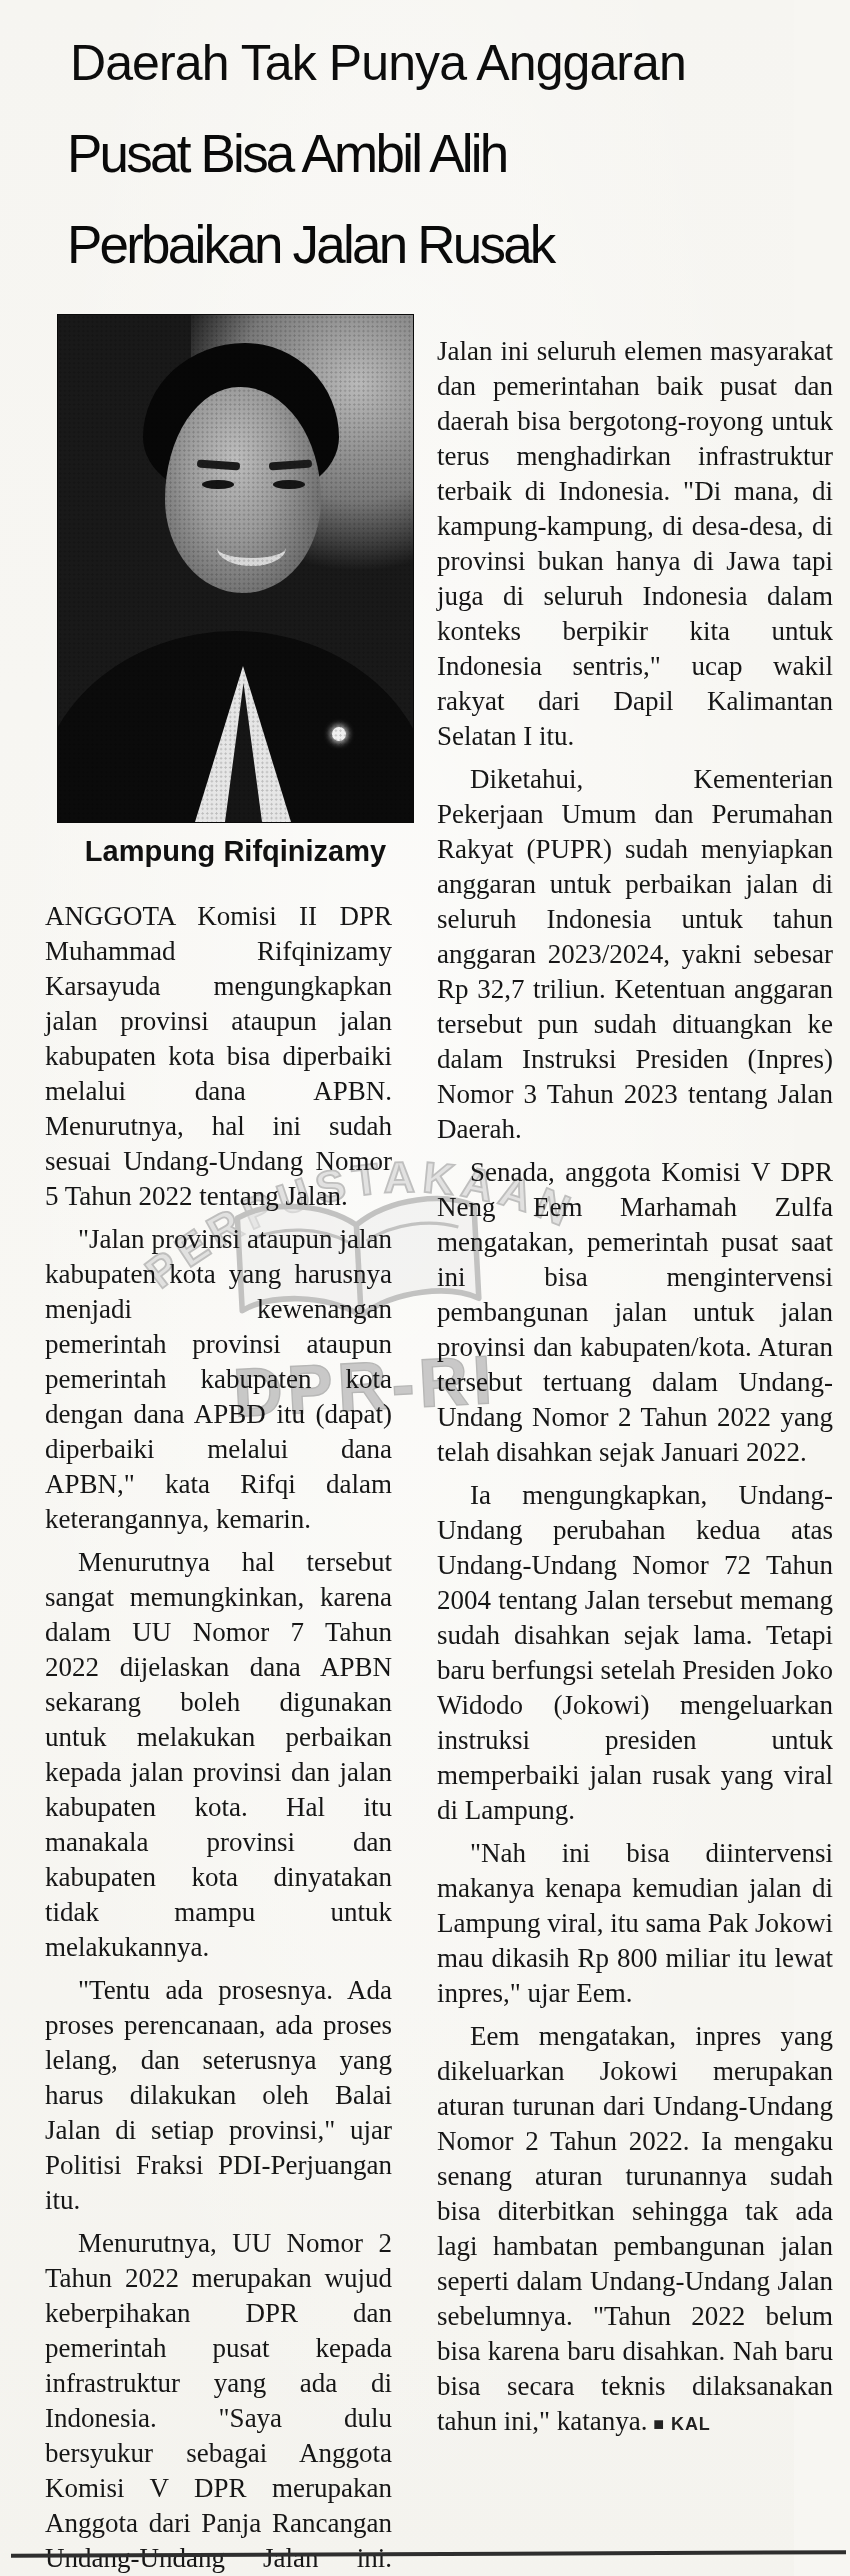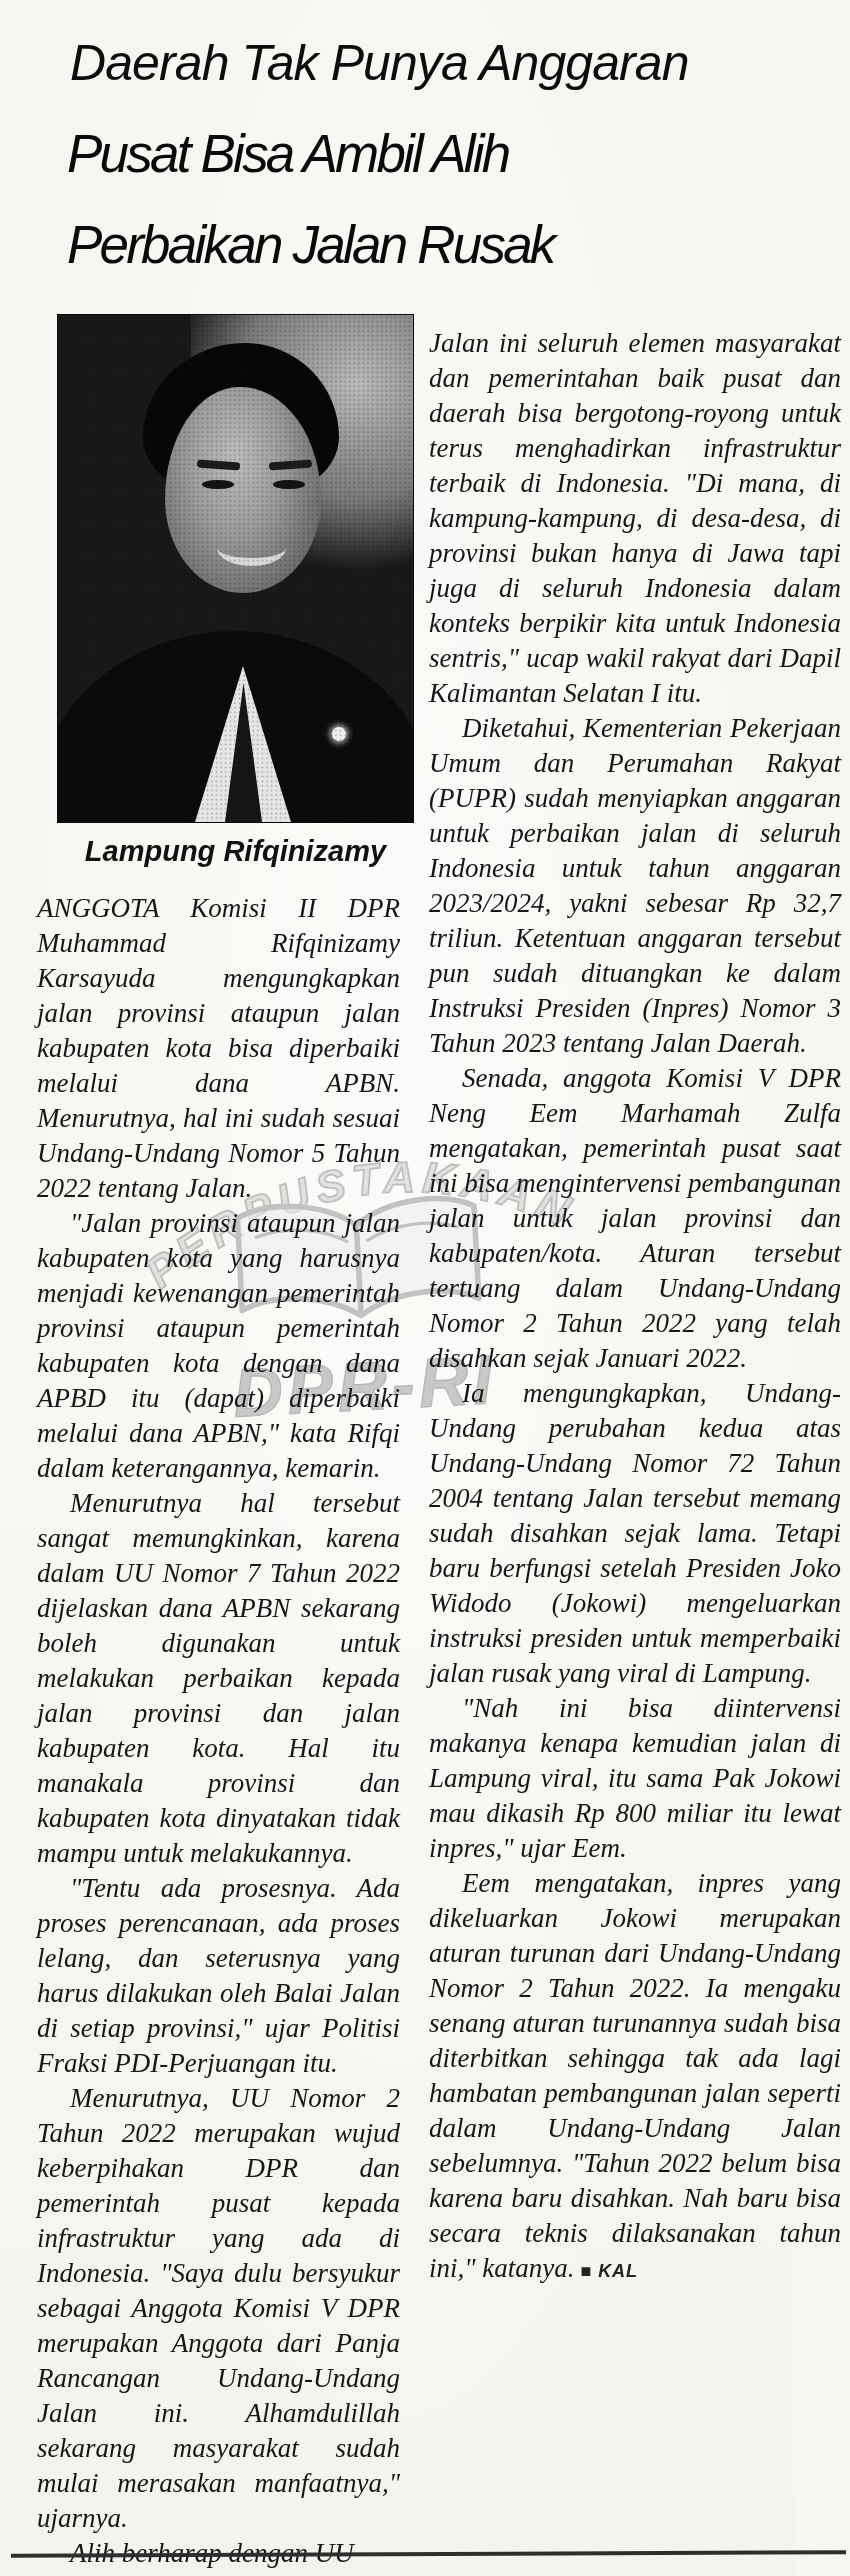--- a/index.html
+++ b/index.html
@@ -7,21 +7,20 @@
     width:850px;height:2576px;
     background:#f7f6f2;
     font-family:"Liberation Serif","DejaVu Serif",serif;
     color:#141414;
     overflow:hidden;
   }
   .page{position:relative;width:794px;height:2576px;
     background:
       radial-gradient(ellipse at 50% 40%, rgba(255,255,255,.55), rgba(0,0,0,0) 70%),
       linear-gradient(180deg,#f6f5f1 0%,#f8f7f3 55%,#f4f3ee 100%);
-    font-style: italic;
   }
   
   .kicker{
     position:absolute;left:70px;top:37px;width:741px;
     font-family:"Liberation Sans","DejaVu Sans",sans-serif;
     font-size:50px;line-height:1.05;font-weight:400;
     letter-spacing:-0.9px;color:#0d0d0d;white-space:nowrap;
   }
   .headline{
     position:absolute;left:67px;top:108px;width:778px;
@@ -62,21 +61,21 @@
     background-size:4.6px 4.6px;opacity:.18;}
   .caption{
     position:absolute;left:58px;top:835px;width:355px;text-align:center;
     font-family:"Liberation Sans","DejaVu Sans",sans-serif;
     font-weight:700;font-size:29px;color:#111;
   }
   
   .col{position:absolute;text-align:justify;font-size:27px;line-height:35px;color:#161616;}
   .col-left{left:37px;top:891px;width:363px;height:1657px;}
   .col-right{left:429px;top:326px;width:412px;height:2222px;}
-  .col p{margin:0;text-indent:33px;}
+  .col p{margin:8px;text-indent:33px;}
   .col p:first-child{text-indent:0;}
   .end-tag{
     font-family:"Liberation Sans","DejaVu Sans",sans-serif;
     font-weight:700;font-size:18px;letter-spacing:0.9px;color:#222;white-space:nowrap;
   }
   
   .watermark{position:absolute;left:128px;top:1082px;width:546px;height:398px;opacity:.62;pointer-events:none;}
   
   .bottom-rule{position:absolute;left:11px;top:2552px;width:835px;height:3.7px;background:#2e2e2e;transform:rotate(-.25deg);}
 </style>

